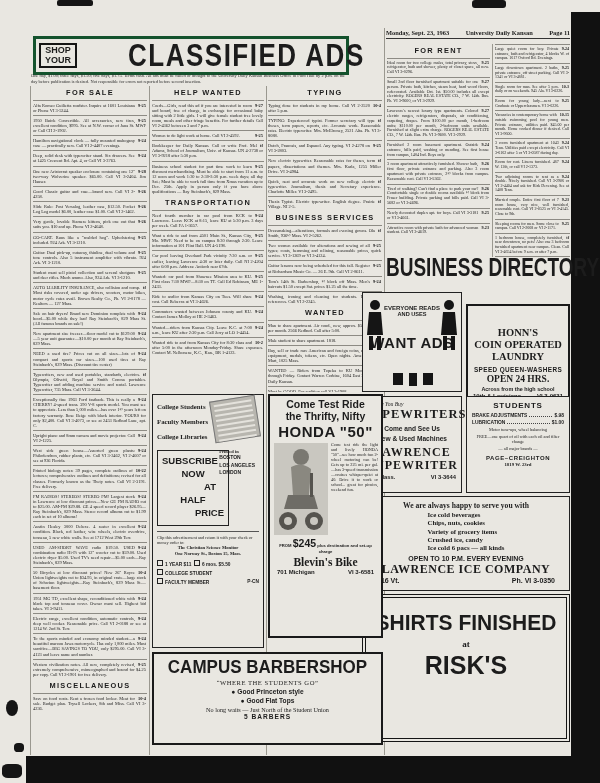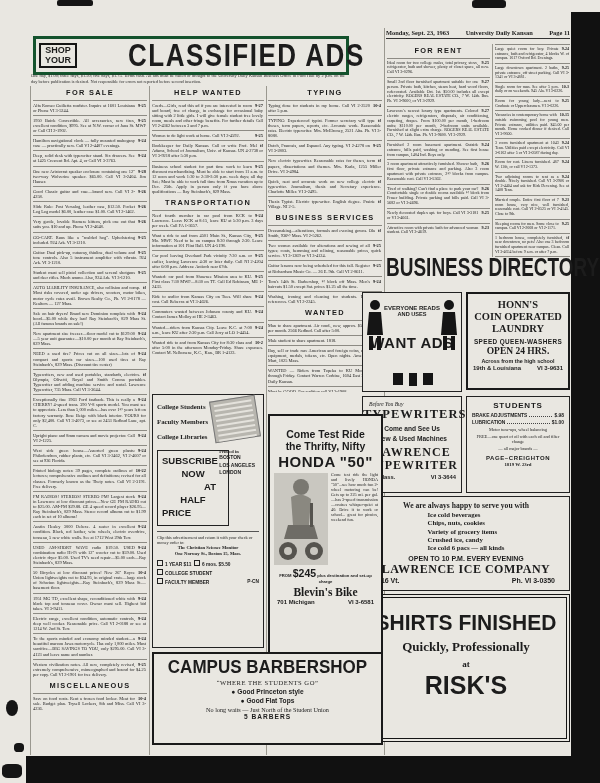--- a/index.html
+++ b/index.html
@@ -34,21 +34,21 @@
   
   .dir-title{position:absolute;left:386px;top:257px;width:184px;text-align:center;
              font-family:"Liberation Sans",sans-serif;font-weight:900;font-size:19px;
              transform:scaleY(1.35);white-space:nowrap;letter-spacing:0;}
   .adbox{position:absolute;background:#e9e7e1;box-sizing:border-box;}
   .wantads{left:362px;top:292px;width:100px;height:100px;border:1.5px solid #222;text-align:center;padding-top:12px;}
   .wa1{font-family:"Liberation Sans",sans-serif;font-weight:900;font-size:6px;}
   .wa2{font-family:"Liberation Sans",sans-serif;font-weight:900;font-size:5.6px;}
   .wa3{font-family:"Liberation Sans",sans-serif;font-weight:900;font-size:15px;letter-spacing:.5px;margin-top:17px;}
   .fig{position:absolute;top:6px;}
-  .honns{left:466px;top:292px;width:104px;height:98px;border:2px solid #1a1a1a;text-align:center;padding-top:5px;}
+  .honns{left:466px;top:304px;width:104px;height:98px;border:2px solid #1a1a1a;text-align:center;padding-top:21px;}
   .honns .n{font-weight:bold;font-size:10.5px;line-height:1.15;}
   .honns .s1{font-family:"Liberation Sans",sans-serif;font-weight:bold;font-size:6.4px;margin-top:3px;letter-spacing:.4px;}
   .honns .s2{font-weight:bold;font-size:9.5px;margin-top:1px;}
   .honns .s3{font-family:"Liberation Sans",sans-serif;font-weight:bold;font-size:5.4px;margin-top:2px;}
   .honns .row{display:flex;justify-content:space-between;padding:1px 5px 0;font-family:"Liberation Sans",sans-serif;
               font-weight:bold;font-size:6px;}
   .tw{left:362px;top:396px;width:100px;height:97px;border:1px solid #222;text-align:center;padding-top:4px;}
   .tw .pre{font-style:italic;font-size:5.6px;text-align:left;padding-left:6px;}
   .tw .t{font-weight:bold;font-size:12.5px;letter-spacing:1px;}
   .tw .l{font-family:"Liberation Sans",sans-serif;font-weight:bold;font-size:6.6px;margin-top:3px;}
@@ -71,21 +71,21 @@
   .party .h{font-family:"Liberation Sans",sans-serif;font-weight:bold;font-size:7px;margin-top:1px;}
   .party .n{font-weight:900;font-size:12px;letter-spacing:.5px;}
   .party .row{display:flex;justify-content:space-between;padding:0 14px;font-family:"Liberation Sans",sans-serif;
               font-weight:bold;font-size:7px;}
   .shirts{left:362px;top:594px;width:208px;height:148px;border:4px double #151515;text-align:center;padding-top:13px;}
   .shirts .l1{font-family:"Liberation Sans",sans-serif;font-weight:900;font-size:21px;transform:scaleY(1.05);}
   .shirts .l2{font-weight:bold;font-size:13px;margin-top:4px;}
   .shirts .l3{font-weight:bold;font-size:9px;margin-top:4px;}
   .shirts .n{font-family:"Liberation Sans",sans-serif;font-weight:900;font-size:25px;margin-top:2px;}
   .shirts .a{font-weight:bold;font-size:10.5px;margin-top:2px;}
-  .honda{left:268px;top:414px;width:115px;height:244px;border:2px solid #1a1a1a;padding:12px 3px 2px;text-align:center;}
+  .honda{left:268px;top:394px;width:115px;height:244px;border:2px solid #1a1a1a;padding:2px 3px 2px;text-align:center;}
   .honda .l1{font-family:"Liberation Sans",sans-serif;font-weight:900;font-size:10.5px;}
   .honda .l3{font-family:"Liberation Sans",sans-serif;font-weight:900;font-size:15px;letter-spacing:.5px;margin:1px 0 2px;}
   .honda .photo{float:left;width:54px;height:92px;background:#c9c7c0;margin:1px 3px 2px 1px;}
   .honda .body{font-size:4.25px;line-height:1.18;text-align:justify;}
   .honda .price{clear:both;margin-top:2px;font-family:"Liberation Sans",sans-serif;font-weight:bold;font-size:4.2px;}
   .honda .price b{font-size:10.5px;}
   .honda .n{font-weight:900;font-size:11.5px;margin-top:2px;}
   .honda .row{display:flex;justify-content:space-between;padding:1px 4px 0;font-family:"Liberation Sans",sans-serif;
               font-weight:bold;font-size:6px;}
   .monitor{left:152px;top:394px;width:112px;height:254px;border:1.5px solid #222;padding:4px;}
@@ -350,21 +350,20 @@
     <div class="h">OPEN TO 10 P.M. EVERY EVENING</div>
     <div class="n">LAWRENCE ICE COMPANY</div>
     <div class="row">
       <span>616 Vt.</span>
       <span>Ph. VI 3-0350</span>
     </div>
   </div>
 
   <div class="adbox shirts">
     <div class="l1">SHIRTS FINISHED</div>
-    <div class="l2">Quickly, Professionally</div>
     <div class="l3">at</div>
     <div class="n">RISK'S</div>
   </div>
 
   <div class="adbox honda">
     <div class="l1">Come Test Ride</div>
     <div class="l1">the Thrifty, Nifty</div>
     <div class="l3">HONDA "50"</div>
     <div class="photo">
       <svg width="54" height="92" viewBox="0 0 54 92">
@@ -413,21 +412,21 @@
         <div>BOSTON</div>
         <div>LOS ANGELES</div>
         <div>LONDON</div>
       </div>
     </div>
     <div class="sub">
       <div style="text-align:left;">SUBSCRIBE</div>
       <div style="text-align:center;">NOW</div>
       <div style="text-align:right;padding-right:8px;">AT</div>
       <div style="text-align:center;">HALF</div>
-      <div style="text-align:left;">PRICE</div>
+      <div style="text-align:right;">PRICE</div>
     </div>
     <div class="clip">Clip this advertisement and return it with your check or money order to:</div>
     <div class="to">
       <div>The Christian Science Monitor</div>
       <div>One Norway St., Boston 15, Mass.</div>
     </div>
     <div class="opts">
       <div><span class="cb"></span><span>1 YEAR $11</span>
            &nbsp;<span class="cb"></span><span>6 mos. $5.50</span></div>
       <div><span class="cb"></span><span>COLLEGE STUDENT</span></div>

